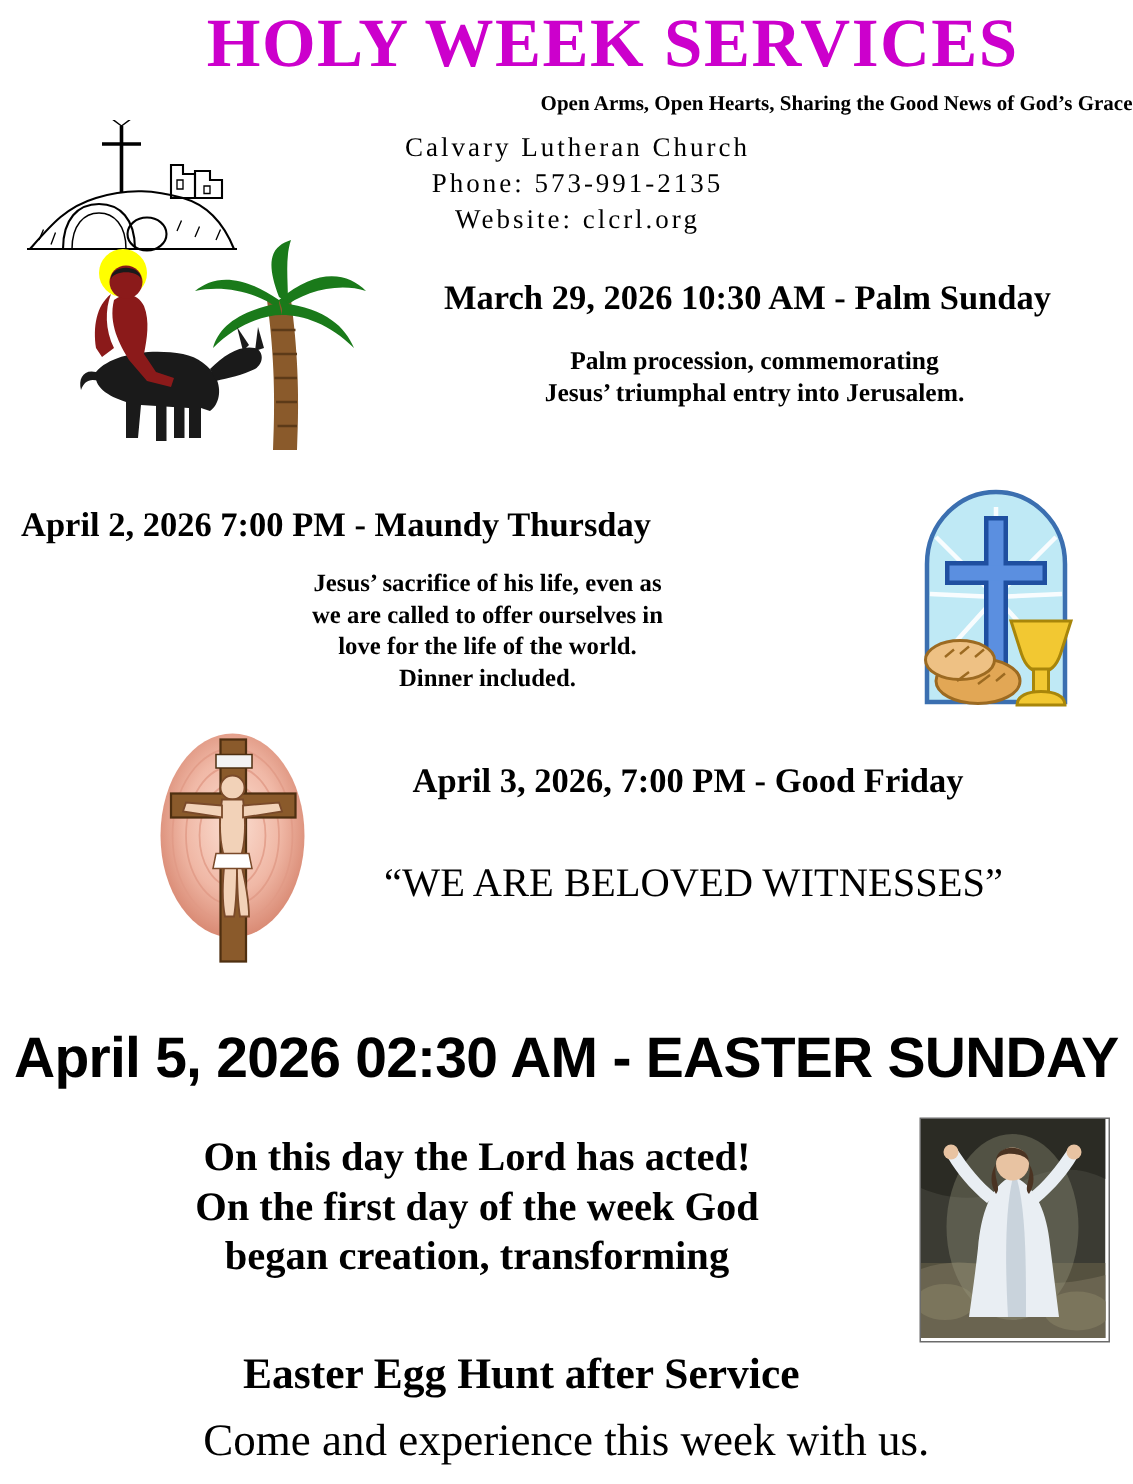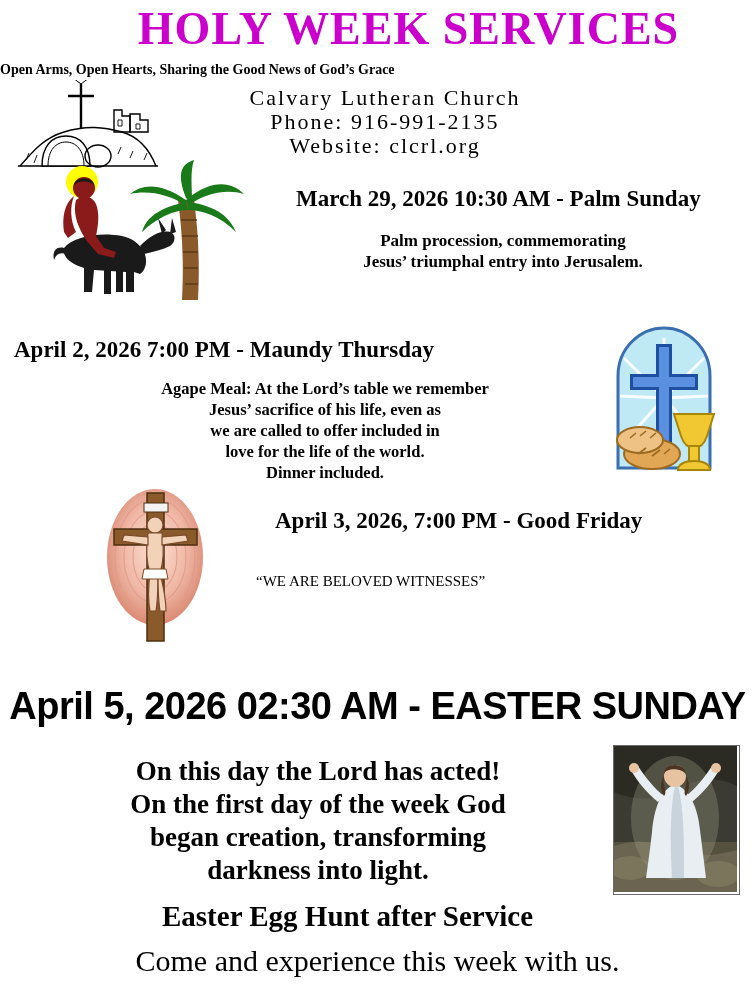--- a/index.html
+++ b/index.html
@@ -26,33 +26,33 @@
     font-size: 46px;
     letter-spacing: 1px;
     color: #cc00cc;
     white-space: nowrap;
     padding-left: 31px;
   }
 
   
   #tagline {
     top: 62px; left: 0; width: 755px;
-    text-align: left;
+    text-align: right;
     font-family: "Liberation Serif", serif;
     font-weight: bold;
     font-size: 14px;
     color: #000;
   }
 
   
   #church-block {
     top: 86px; left: 150px; width: 470px;
     text-align: center;
     font-family: "Liberation Serif", serif;
-    font-size: 22px;
+    font-size: 18px;
     letter-spacing: 2px;
     line-height: 24px;
     color: #000;
   }
   #church-block div { white-space: nowrap; }
 
   
   .event-head {
     font-family: "Liberation Serif", serif;
     font-weight: bold;
@@ -69,21 +69,21 @@
   #palm-head { top: 186px; left: 296px; }
   #palm-body { top: 230px; left: 268px; width: 470px; text-align: center; }
 
   #maundy-head { top: 337px; left: 14px; }
   #maundy-body { top: 378px; left: 40px; width: 570px; text-align: center; font-size: 16.5px; line-height: 21px; }
 
   #friday-head { top: 508px; left: 275px; }
   #friday-quote {
     top: 573px; left: 256px;
     font-family: "Liberation Serif", serif;
-    font-size: 15px;
+    font-size: 27px;
     white-space: nowrap;
   }
 
   
   #easter-head {
     top: 685px; left: 0; width: 755px;
     text-align: center;
     font-family: "Liberation Sans", sans-serif;
     font-weight: bold;
     font-size: 38px;
@@ -133,21 +133,21 @@
 </style>
 </head>
 <body>
 
 <div class="abs" id="title">HOLY WEEK SERVICES</div>
 
 <div class="abs" id="tagline">Open Arms, Open Hearts, Sharing the Good News of God’s Grace</div>
 
 <div class="abs" id="church-block">
   <div>Calvary Lutheran Church</div>
-  <div>Phone:  916-991-2135</div>
+  <div>Phone:  573-991-2135</div>
   <div>Website:  clcrl.org</div>
 </div>
 
 <div class="abs" id="tomb-art">
   <svg width="140" height="90" viewBox="0 0 140 90">
     <g fill="none" stroke="#000" stroke-width="1.4">
 
       <path d="M2 86 C16 70 26 58 46 52 C68 45 86 47 104 52 C118 56 130 66 138 86"></path>
 
       <path d="M0 86 H140"></path>
@@ -211,23 +211,22 @@
 </div>
 
 <div class="abs event-head" id="palm-head">March 29, 2026 10:30 AM - Palm Sunday</div>
 <div class="abs event-body" id="palm-body">
   <div>Palm procession, commemorating</div>
   <div>Jesus’ triumphal entry into Jerusalem.</div>
 </div>
 
 <div class="abs event-head" id="maundy-head">April 2, 2026 7:00 PM - Maundy Thursday</div>
 <div class="abs event-body" id="maundy-body">
-  <div>Agape Meal: At the Lord’s table we remember</div>
   <div>Jesus’ sacrifice of his life, even as</div>
-  <div>we are called to offer included in</div>
+  <div>we are called to offer ourselves in</div>
   <div>love for the life of the world.</div>
   <div>Dinner included.</div>
 </div>
 
 <div class="abs" id="window-art">
   <svg width="145" height="160" viewBox="0 0 145 160">
 
     <path d="M18 150 V58 C18 30 40 10 64 10 C88 10 110 30 110 58 V150 Z" fill="#bfe9f5" stroke="#3b6fb0" stroke-width="3"></path>
 
     <g stroke="#ffffff" stroke-width="3" opacity="0.9">
@@ -289,21 +288,20 @@
 </div>
 
 <div class="abs event-head" id="friday-head">April 3, 2026, 7:00 PM - Good Friday</div>
 <div class="abs" id="friday-quote">“WE ARE BELOVED WITNESSES”</div>
 
 <div class="abs" id="easter-head">April 5, 2026 02:30 AM - EASTER SUNDAY</div>
 <div class="abs" id="easter-body">
   <div>On this day the Lord has acted!</div>
   <div>On the first day of the week God</div>
   <div>began creation, transforming</div>
-  <div>darkness into light.</div>
 </div>
 
 <div class="abs" id="jesus-photo">
   <svg width="123" height="146" viewBox="0 0 123 146">
 
     <rect width="123" height="146" fill="#3b3b33"></rect>
     <path d="M0 0 h123 v40 c-20 -10 -40 -8 -60 4 c-20 12 -45 10 -63 2 Z" fill="#2b2b24"></path>
     <path d="M0 96 h123 v50 h-123 z" fill="#55513f"></path>
     <path d="M0 100 C22 92 44 96 62 104 C80 112 100 110 123 104 L123 146 L0 146 Z" fill="#6a6450"></path>
 

